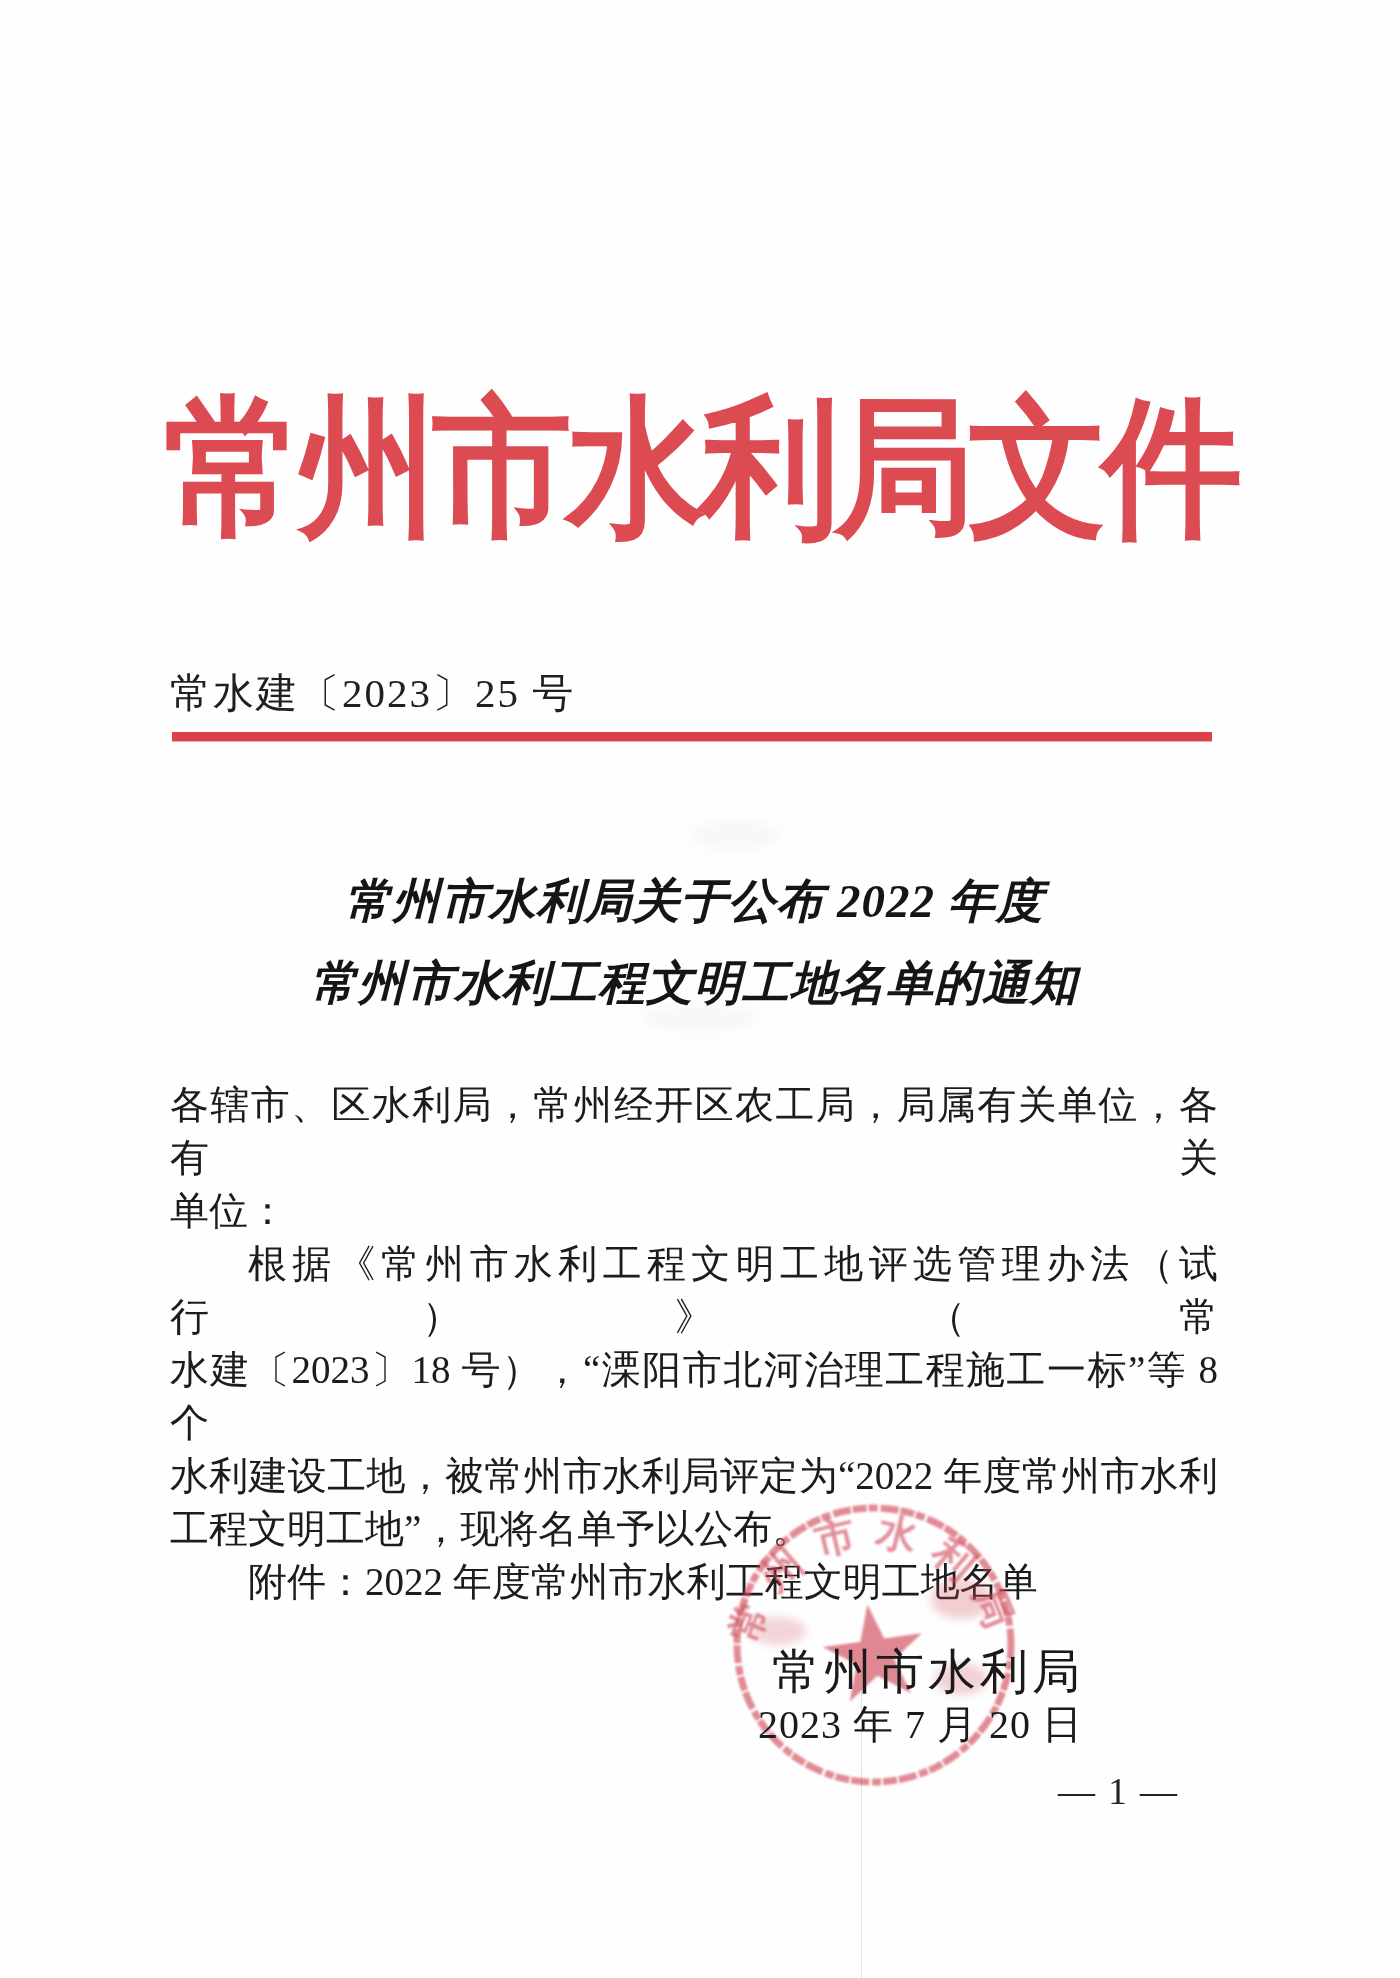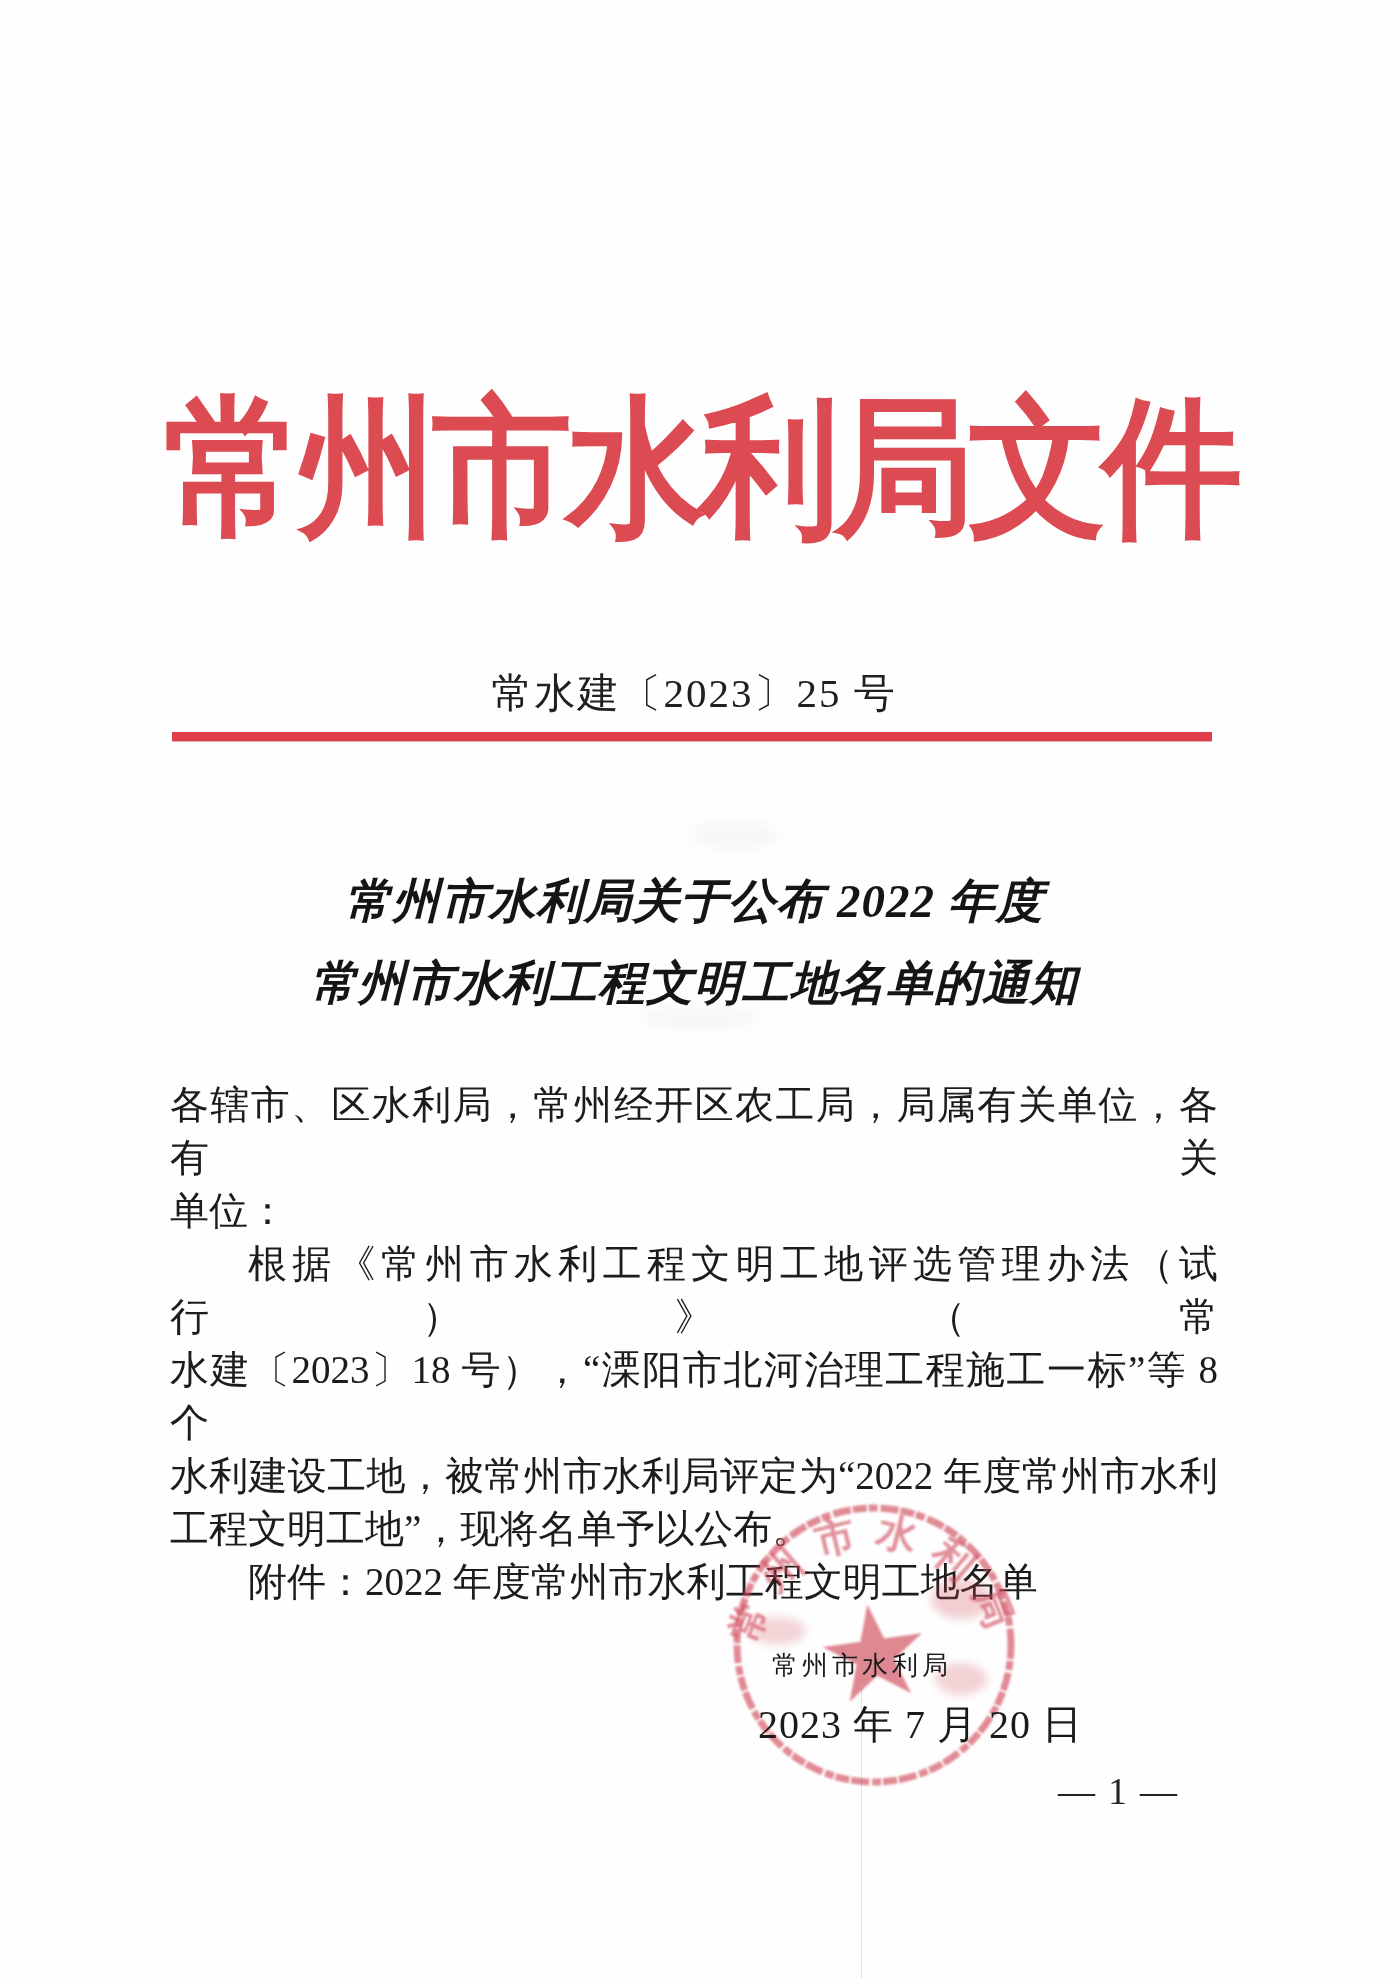--- a/index.html
+++ b/index.html
@@ -22,21 +22,21 @@
     letter-spacing:-6px;
     color:#dc4a52;
     transform:scaleY(1.08);
     transform-origin:top center;
     white-space:nowrap;
   }
   
   .doc-number{
     position:absolute;
     left:170px;width:1048px;top:666px;
-    text-align:center;
+    text-align:left;
     font-size:41px;
     letter-spacing:2px;
     white-space:nowrap;
   }
   
   .red-rule{
     position:absolute;
     left:172px;top:732px;
     width:1040px;height:9px;
     background:#e03e48;
@@ -76,25 +76,24 @@
     position:absolute;
     left:723px;top:1494px;
     width:302px;height:302px;
     opacity:0.88;
     pointer-events:none;
   }
   
   .signature{
     position:absolute;
     left:772px;top:1640px;
-    font-size:26px;
+    font-size:48px;
     letter-spacing:4px;
     color:#1a1a1a;
     white-space:nowrap;
-    margin-top:8px;
   }
   .issue-date{
     position:absolute;
     left:758px;top:1697px;
     font-size:40px;
     letter-spacing:1px;
     color:#1a1a1a;
     white-space:nowrap;
   }
   .page-number{

